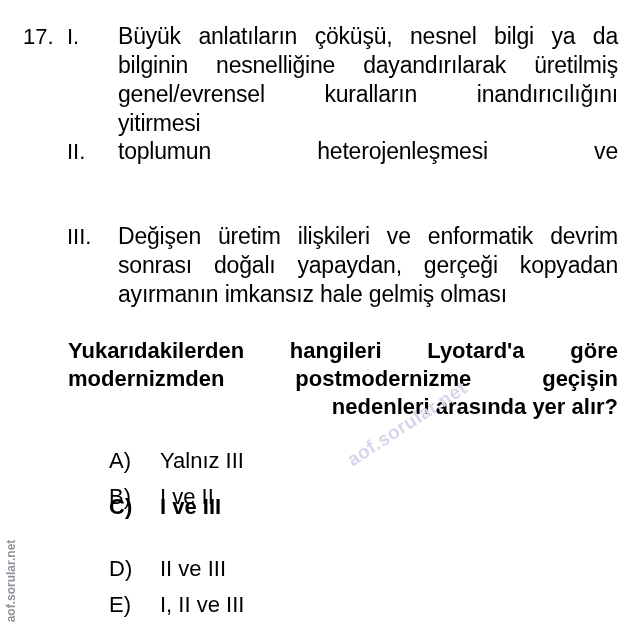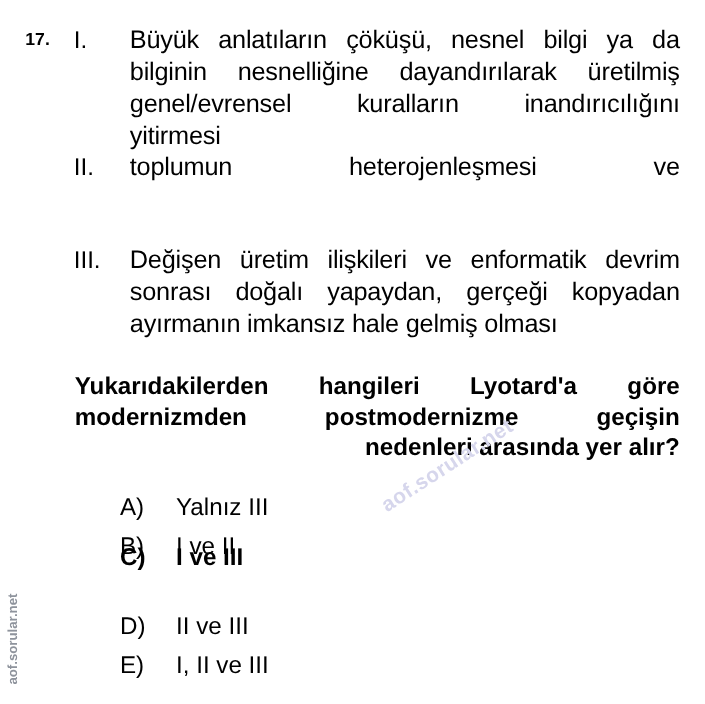--- a/index.html
+++ b/index.html
@@ -12,22 +12,22 @@
       height: 640px;
       position: relative;
       overflow: hidden;
       font-family: "Liberation Sans", sans-serif;
       color: #000000;
     }
     .q-number {
       position: absolute;
       left: 23px;
       top: 22px;
-      font-size: 16px;
-      font-weight: bold;
+      font-size: 22px;
+      font-weight: normal;
       line-height: 29px;
     }
     .item-label {
       position: absolute;
       left: 67px;
       font-size: 22px;
       line-height: 29px;
     }
     .item-text {
       position: absolute;

